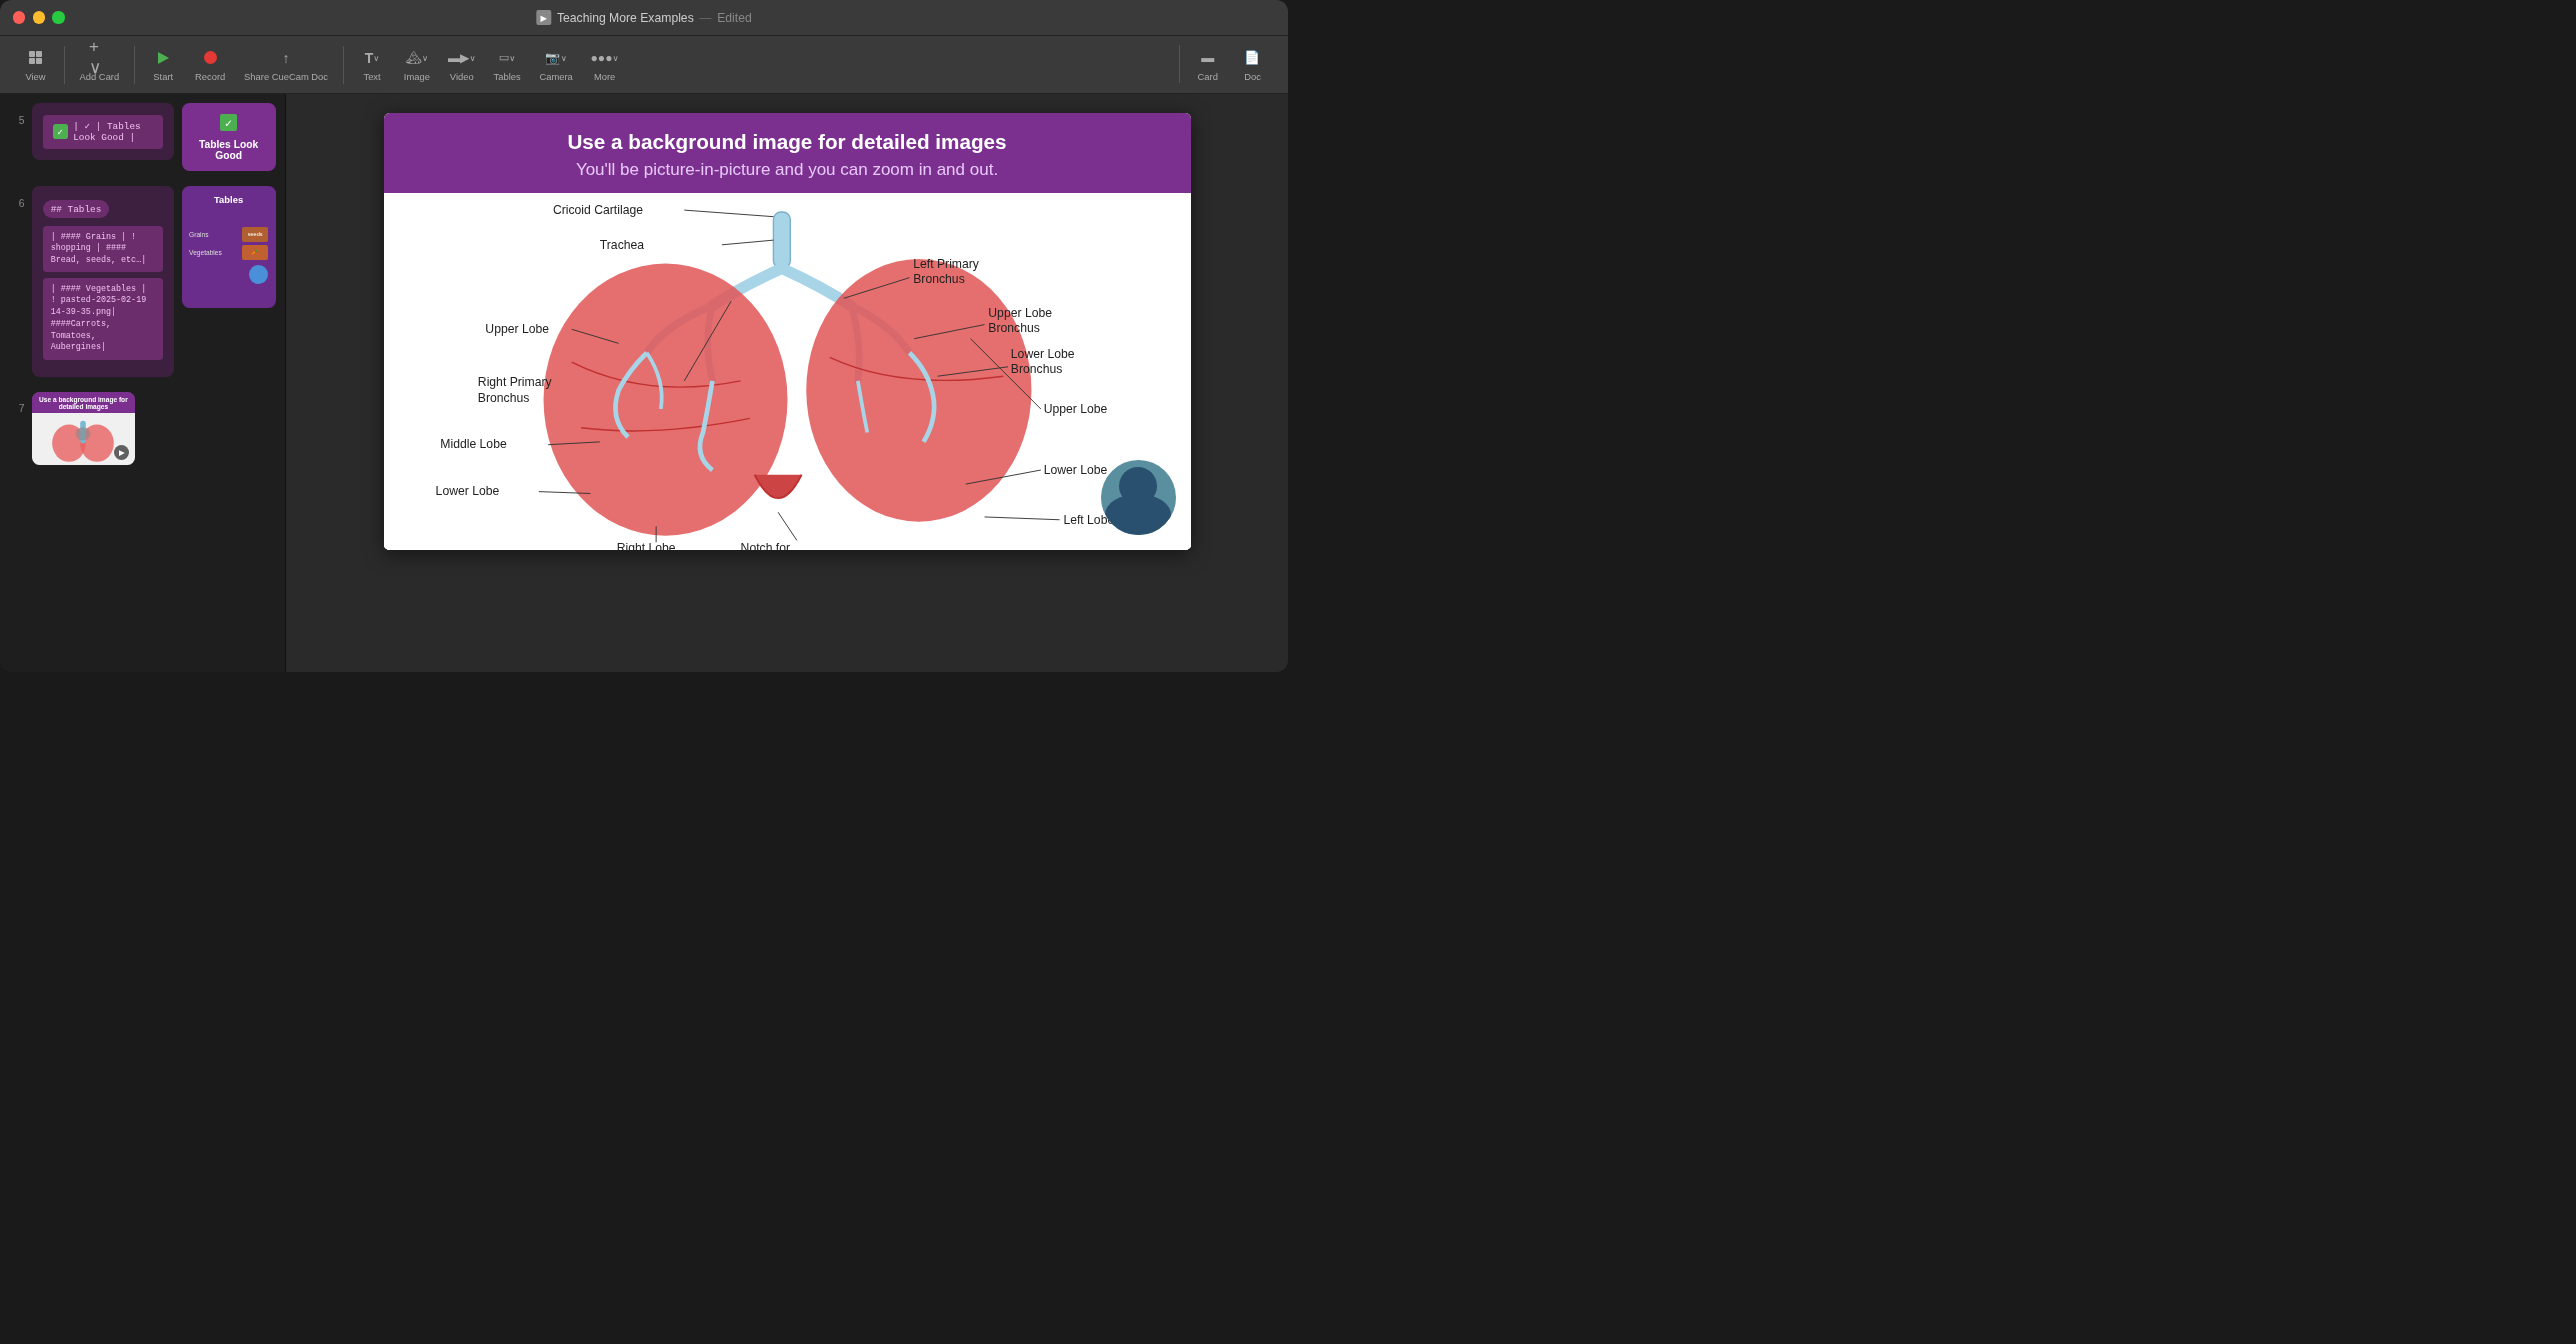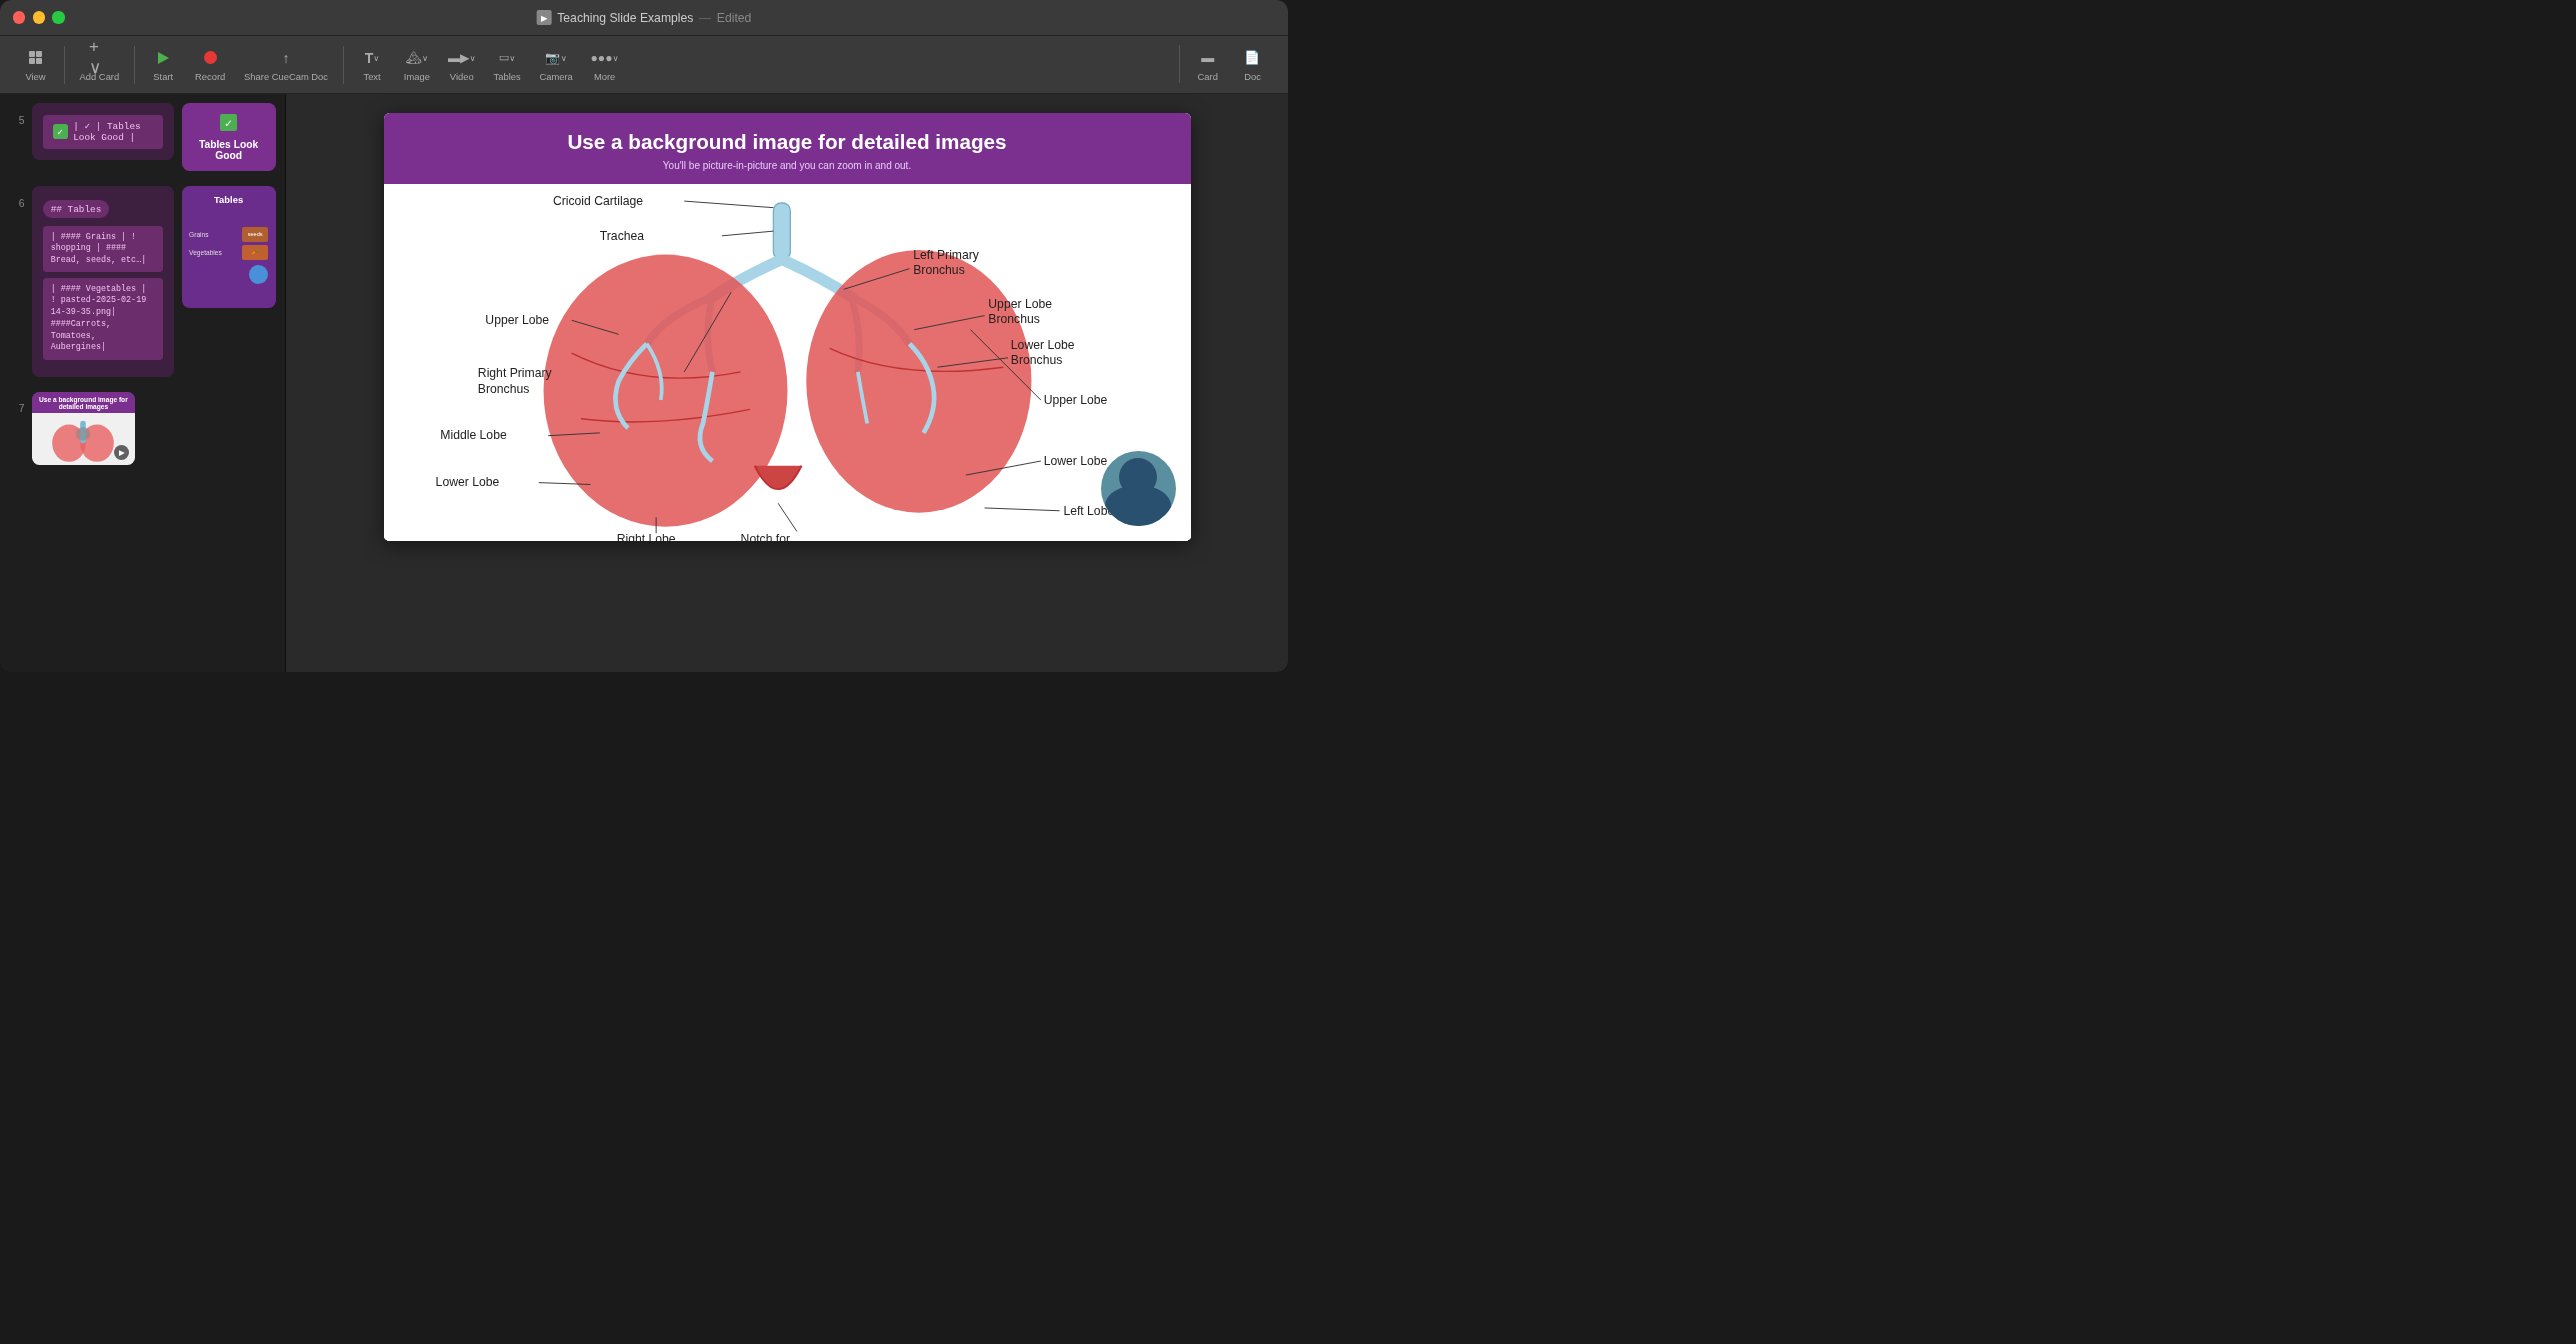--- a/index.html
+++ b/index.html
@@ -361,21 +361,21 @@
       text-align: center;
     }
     .slide-header-title {
       color: white;
       font-size: 20.7px;
       font-weight: 700;
       margin-bottom: 5.6px;
     }
     .slide-header-subtitle {
       color: #e8c8f8;
-      font-size: 10px;
+      font-size: 17px;
     }
     .slide-body {
       background: white;
       padding: 0;
       position: relative;
     }
     .lungs-diagram {
       width: 100%;
       height: 357px;
       background: white;
@@ -445,21 +445,21 @@
 <div class="window">
 
   <div class="titlebar">
     <div class="traffic-lights">
       <div class="traffic-light tl-close"></div>
       <div class="traffic-light tl-min"></div>
       <div class="traffic-light tl-max"></div>
     </div>
     <div class="titlebar-center">
       <div class="titlebar-icon">▶</div>
-      <span>Teaching Slide Examples</span>
+      <span>Teaching More Examples</span>
       <span style="color:#666;">—</span>
       <span style="color:#888;">Edited</span>
     </div>
   </div>
 
   <div class="toolbar">
     <div class="toolbar-btn">
       <div class="toolbar-icon">
         <div class="icon-grid">
           <div class="icon-grid-cell"></div>

